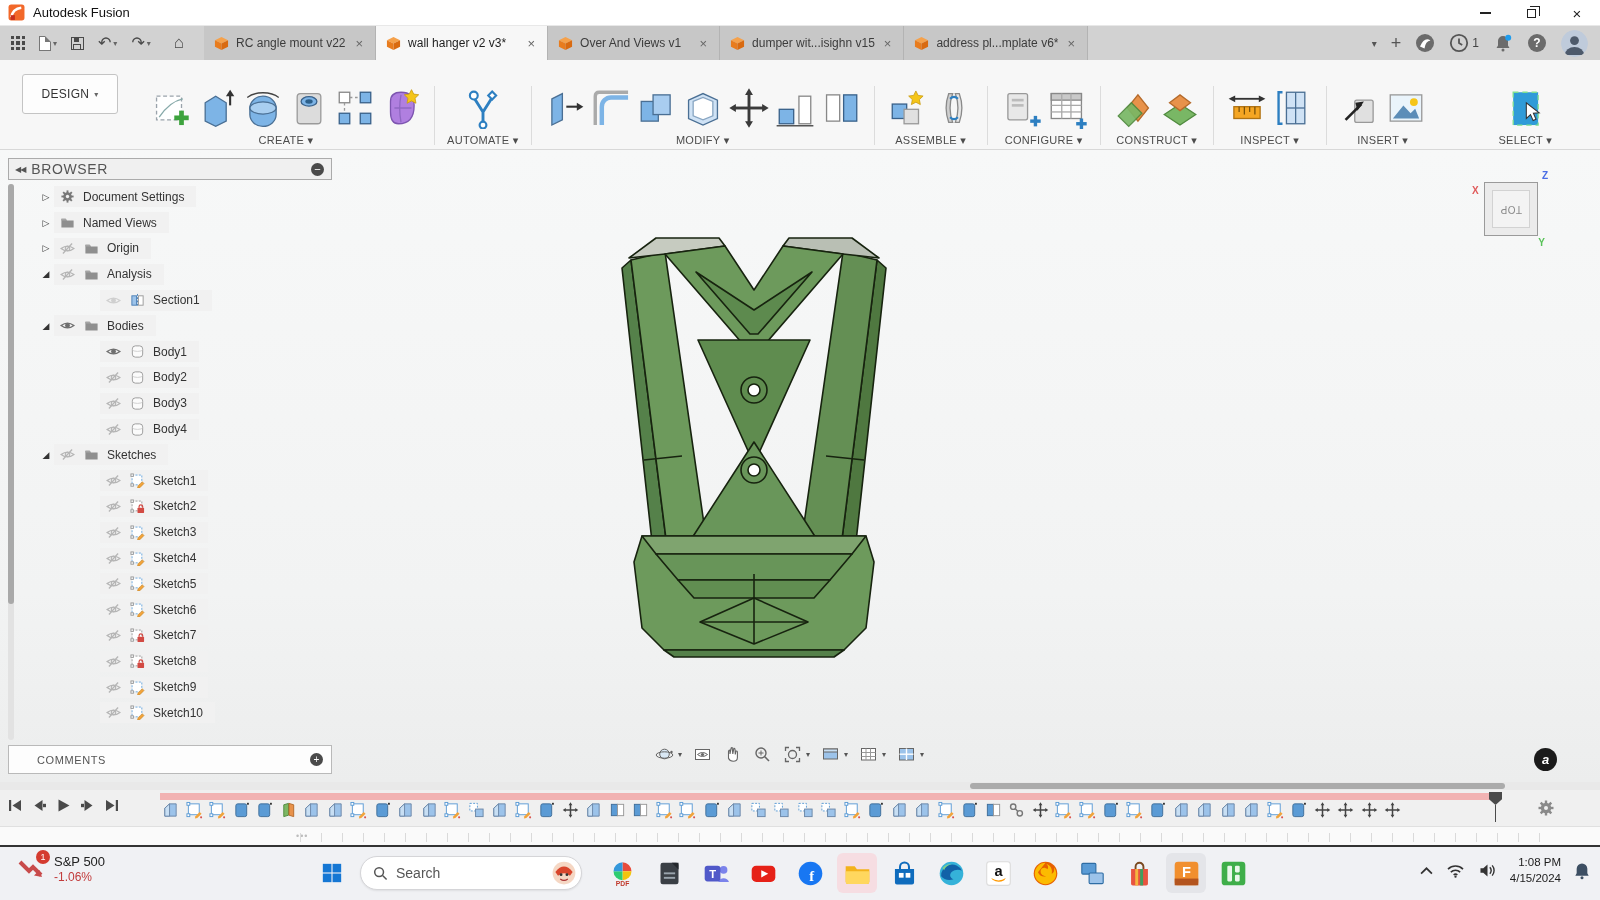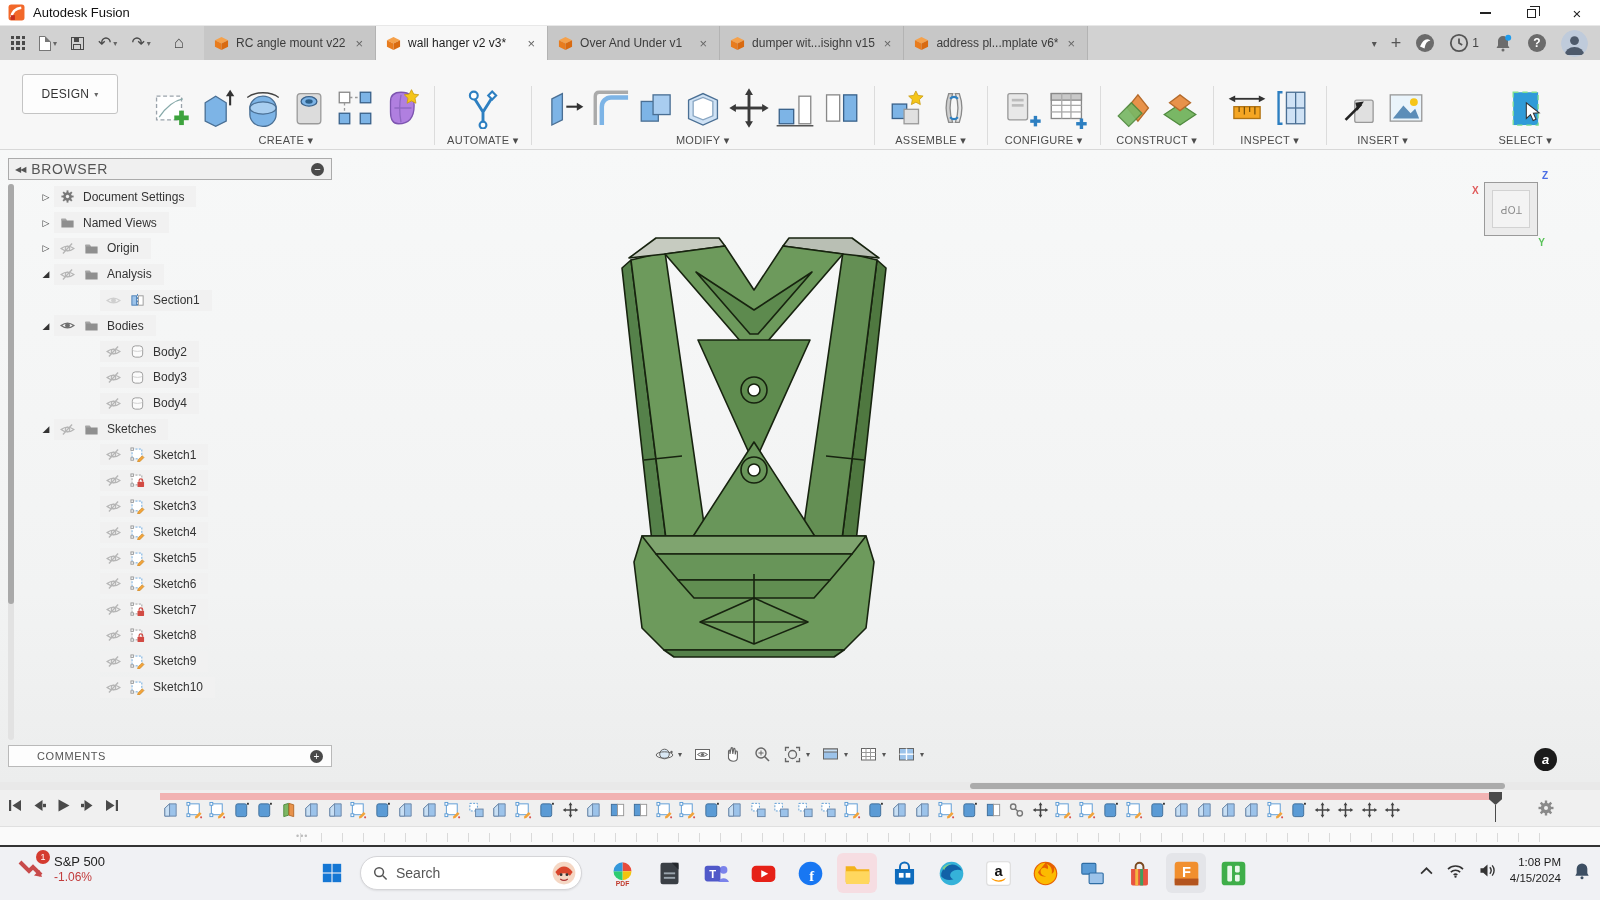--- a/index.html
+++ b/index.html
@@ -100,21 +100,21 @@
   .axis.z{right:-11px;top:-13px;color:#4a6de5;}
   .axis.y{right:-8px;bottom:-13px;color:#58c258;}
 
   
   .navbar{position:absolute;left:652px;top:593px;display:flex;align-items:center;gap:5px;}
   .navbtn{display:flex;align-items:center;gap:2px;padding:2px 3px;}
   .navbtn svg{width:19px;height:19px;}
   .navbtn .dd{font-size:8px;color:#555;}
 
   
-  .comments{position:absolute;left:8px;top:595px;width:324px;height:22px;background:#fdfdfd;
+  .comments{position:absolute;left:8px;top:595px;width:324px;height:29px;background:#fdfdfd;
     border:1px solid #b9b9b9;display:flex;align-items:center;}
   .comments .ctitle{font-size:11px;color:#555;letter-spacing:.6px;margin-left:28px;flex:1;}
   .cplus{width:13px;height:13px;border-radius:50%;background:#4a4a4a;color:#fff;display:flex;
     align-items:center;justify-content:center;font-size:10px;margin-right:8px;}
 
   
   .assistant{position:absolute;left:1534px;top:598px;width:23px;height:23px;border-radius:50%;
     background:#1b1b1b;color:#fff;display:flex;align-items:center;justify-content:center;
     font-size:13px;font-weight:bold;font-style:italic;}
 
@@ -242,21 +242,21 @@
           </svg>
           <span class="tlabel">wall hanger v2 v3*</span>
           <span class="tclose">×</span>
         </div>
         <div class="doctab">
           <svg class="cube" viewBox="0 0 16 16">
             <path d="M8 1 L15 4.5 L8 8 L1 4.5 Z" fill="#f5a14b"></path>
             <path d="M1 4.5 L8 8 V15 L1 11.5 Z" fill="#e87c1e"></path>
             <path d="M15 4.5 L8 8 V15 L15 11.5 Z" fill="#d96a10"></path>
           </svg>
-          <span class="tlabel">Over And Under v1</span>
+          <span class="tlabel">Over And Views v1</span>
           <span class="tclose">×</span>
         </div>
         <div class="doctab">
           <svg class="cube" viewBox="0 0 16 16">
             <path d="M8 1 L15 4.5 L8 8 L1 4.5 Z" fill="#f5a14b"></path>
             <path d="M1 4.5 L8 8 V15 L1 11.5 Z" fill="#e87c1e"></path>
             <path d="M15 4.5 L8 8 V15 L15 11.5 Z" fill="#d96a10"></path>
           </svg>
           <span class="tlabel">dumper wit...isighn v15</span>
           <span class="tclose">×</span>
@@ -658,20 +658,38 @@
                   <circle cx="8" cy="6" r="2.7" fill="#6f6f6f"></circle>
                 </svg>
               </span>
               <span class="icoslot">
                 <svg width="15" height="15" viewBox="0 0 16 16">
                   <path d="M1.5 4 h4.6 l1.3 1.8 h7.1 v7.6 h-13 Z" fill="#8f8f8f"></path>
                   <path d="M1.5 4 h4.6 l1.3 1.8 h-5.9 Z" fill="#a5a5a5"></path>
                 </svg>
               </span>
               <span class="blabel">Bodies</span>
+            </span>
+          </div>
+          <div class="brow ind1">
+            <span class="exp"></span>
+            <span class="bpill">
+              <span class="eyeslot">
+                <svg width="15" height="11" viewBox="0 0 16 12">
+                  <path d="M1 6 Q8 .8 15 6 Q8 11.2 1 6 Z" fill="none" stroke="#6f6f6f" stroke-width="1.4"></path>
+                  <circle cx="8" cy="6" r="2.7" fill="#6f6f6f"></circle>
+                </svg>
+              </span>
+              <span class="icoslot">
+                <svg width="15" height="15" viewBox="0 0 16 16">
+                  <rect x="2.5" y="2" width="11" height="12" rx="3.2" fill="#fbfbfb" stroke="#9a9a9a"></rect>
+                  <path d="M2.5 5.8 a5.5 2.1 0 0 0 11 0" fill="none" stroke="#cfcfcf"></path>
+                </svg>
+              </span>
+              <span class="blabel">Body1</span>
             </span>
           </div>
           <div class="brow ind1">
             <span class="exp"></span>
             <span class="bpill">
               <span class="eyeslot">
                 <svg width="15" height="11" viewBox="0 0 16 12">
                   <path d="M1 6 Q8 .8 15 6 Q8 11.2 1 6 Z" fill="none" stroke="#b5b5b5" stroke-width="1.3"></path>
                   <circle cx="8" cy="6" r="2.4" fill="none" stroke="#b5b5b5" stroke-width="1.2"></circle>
                   <line x1="3" y1="11.4" x2="13" y2=".6" stroke="#b5b5b5" stroke-width="1.4"></line>

